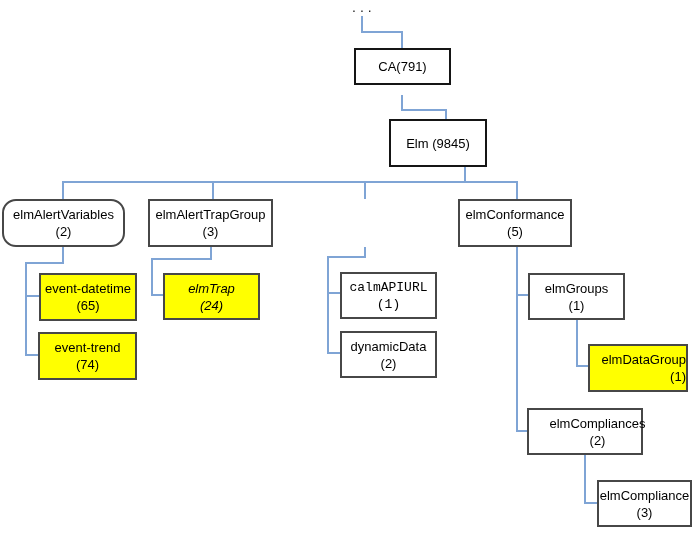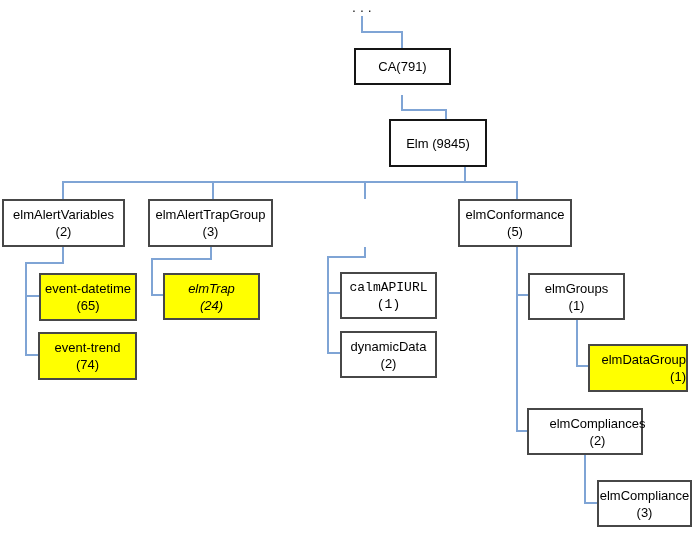--- a/index.html
+++ b/index.html
@@ -99,21 +99,21 @@
   <div class="ln" style="left:584px;top:502px;width:13px;height:2px;"></div>
 
   <div class="node root" style="left:354px;top:48px;width:97px;height:37px;">
     <span>CA(791)</span>
   </div>
 
   <div class="node root" style="left:389px;top:119px;width:98px;height:48px;">
     <span>Elm (9845)</span>
   </div>
 
-  <div class="node" style="left:2px;top:199px;width:123px;height:48px;">
+  <div class="node" style="left:2px;top:199px;width:123px;height:48px;border-radius:14px;">
     <span>elmAlertVariables</span>
     <span>(2)</span>
   </div>
 
   <div class="node" style="left:148px;top:199px;width:125px;height:48px;">
     <span>elmAlertTrapGroup</span>
     <span>(3)</span>
   </div>
 
 

